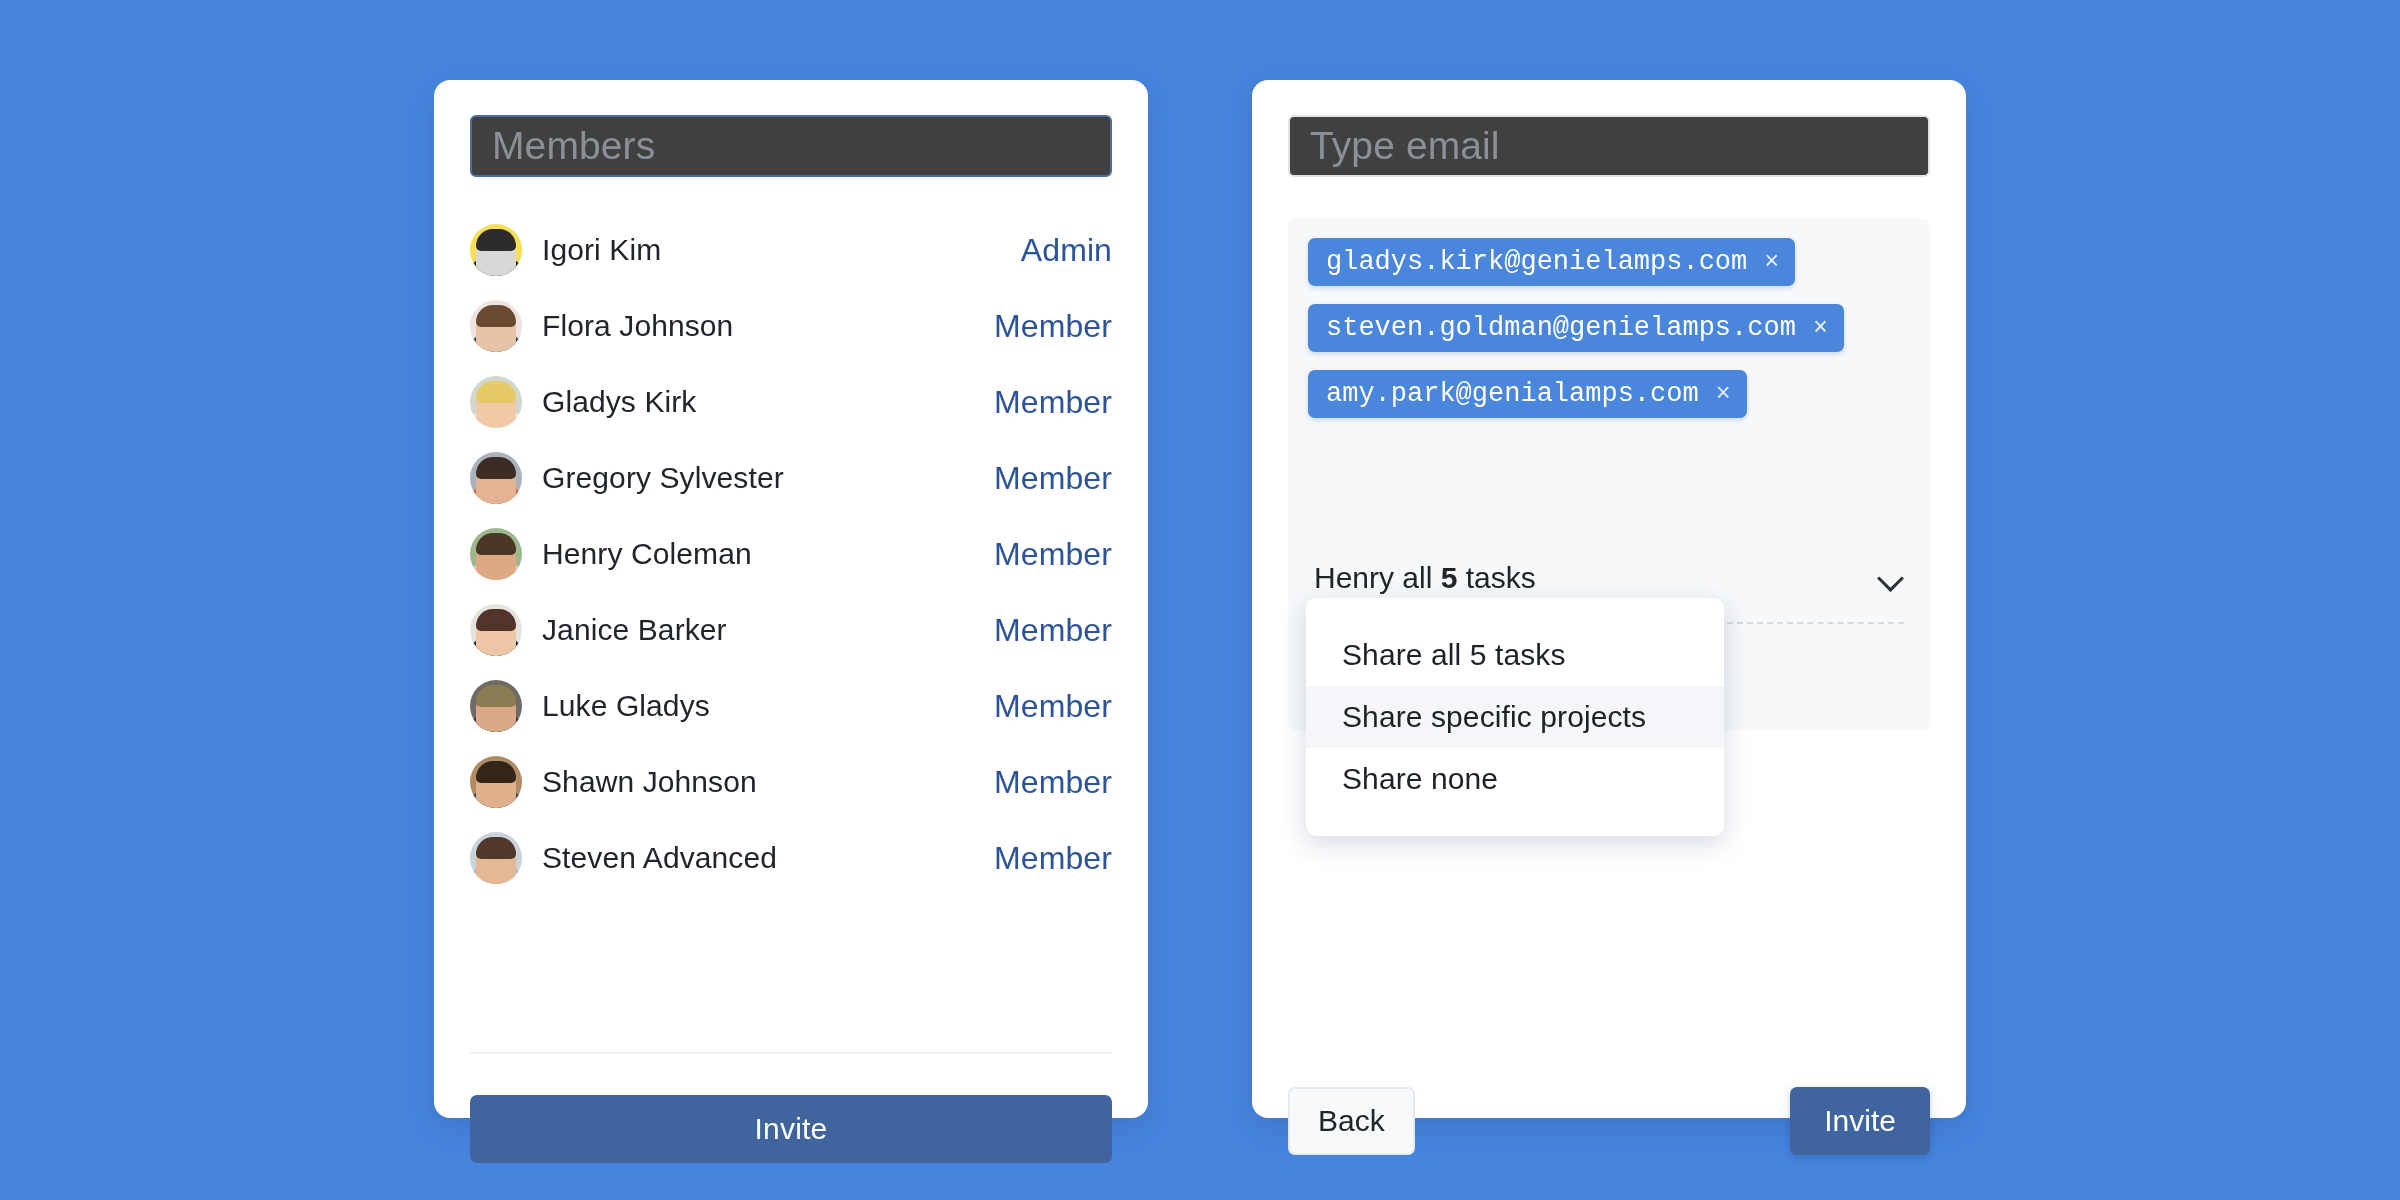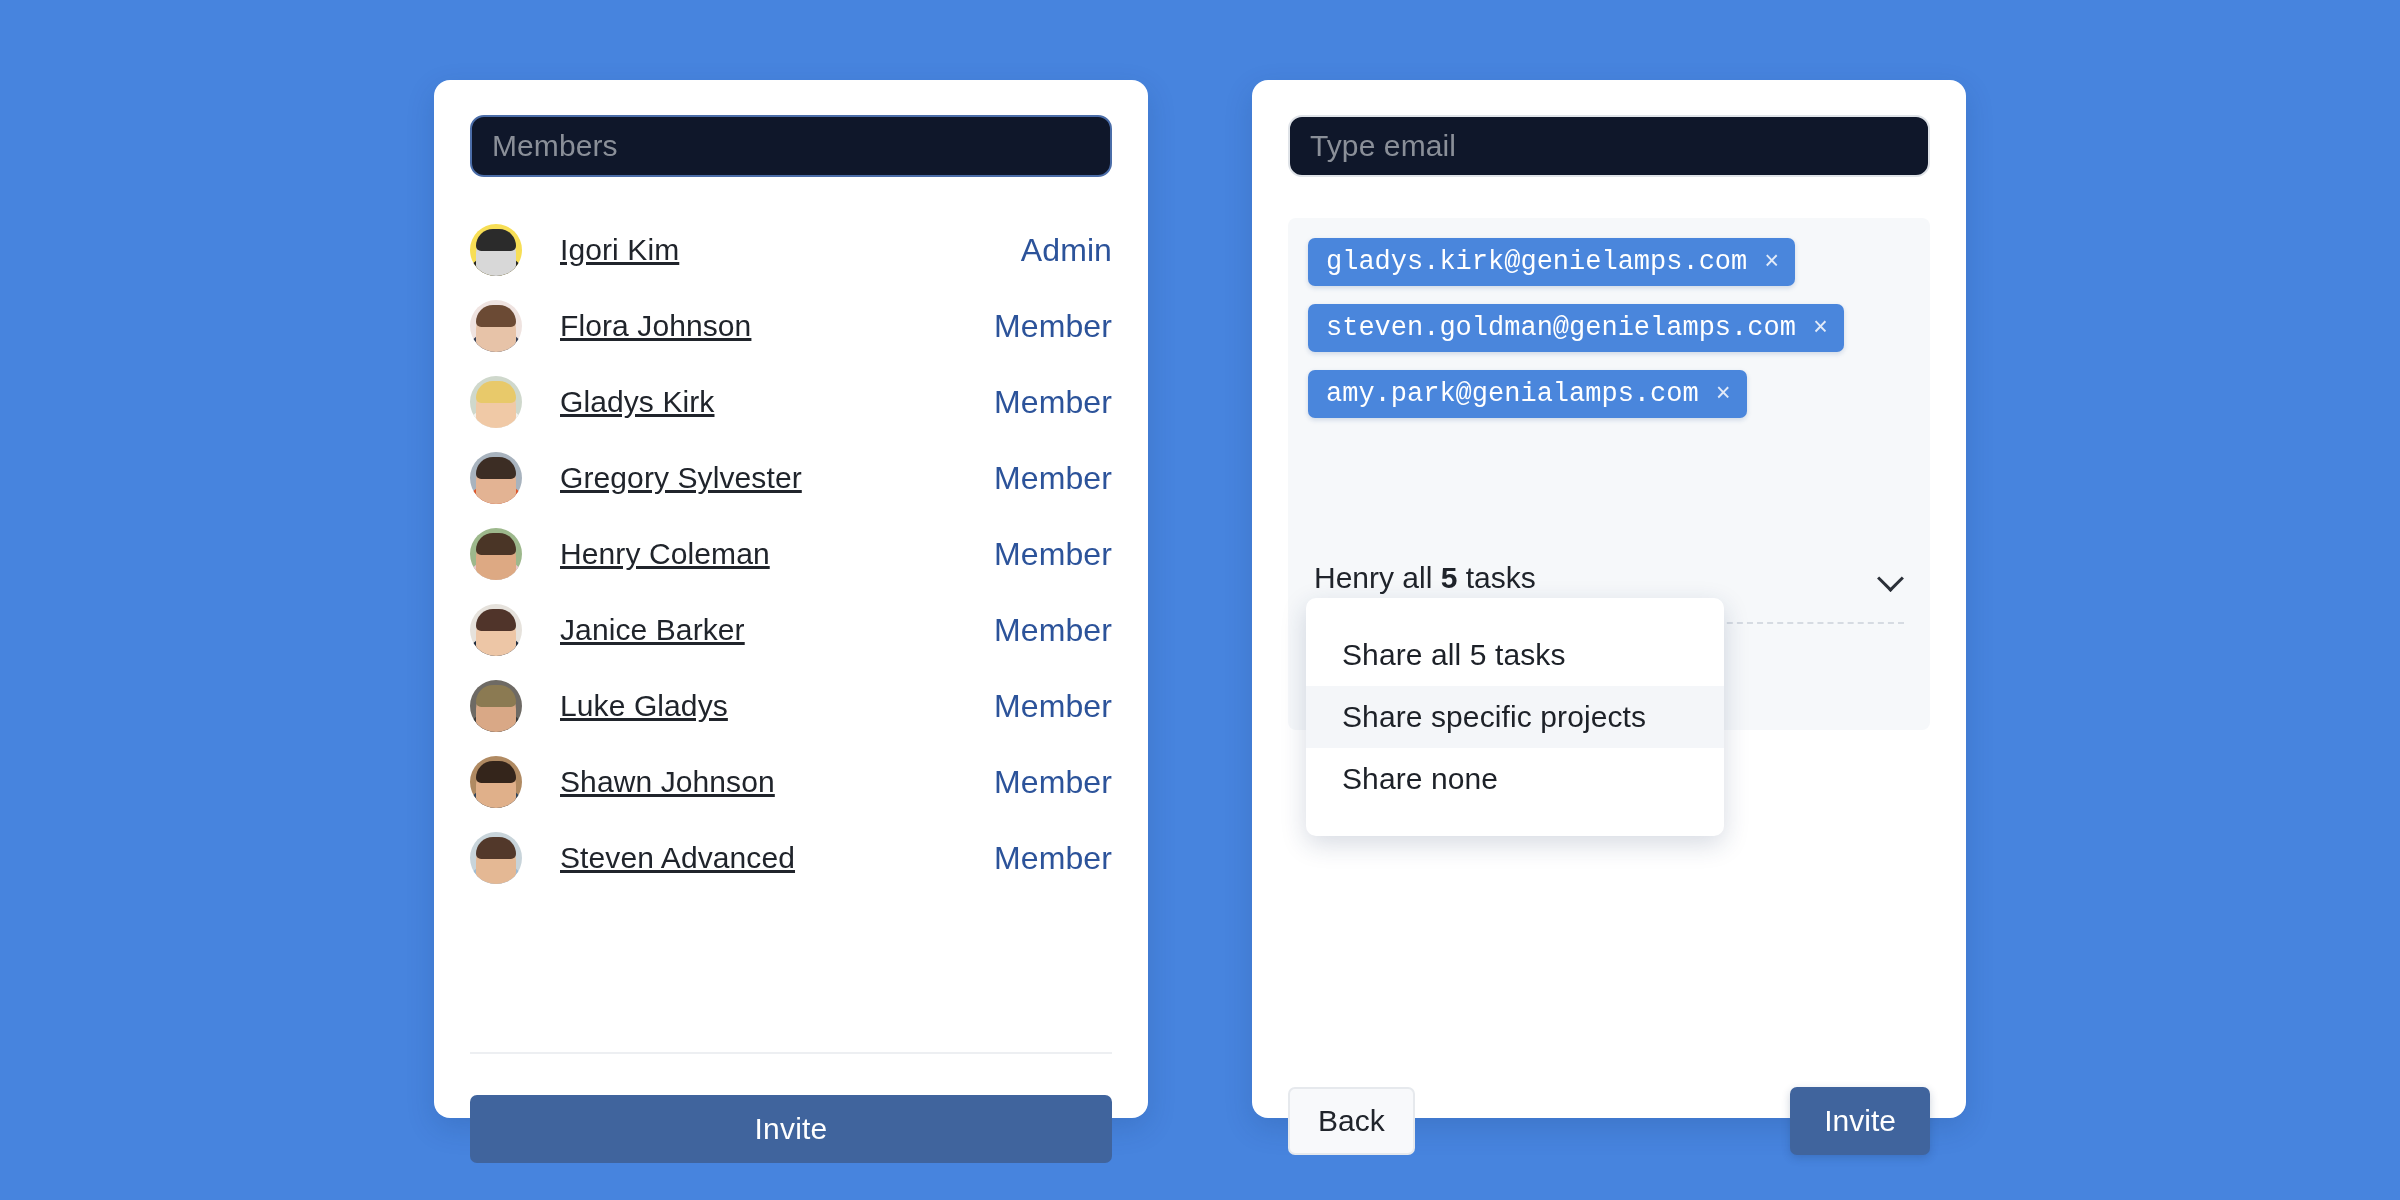--- a/index.html
+++ b/index.html
@@ -42,23 +42,23 @@
     top: 80px;
     width: 714px;
     height: 1038px;
   }
 
   
   .text-input {
     position: absolute;
     display: flex;
     align-items: center;
-    background: #0f172a;
-    border-radius: 14px;
-    font-size: 30px;
+    background: #404040;
+    border-radius: 6px;
+    font-size: 39px;
     color: #8A8F98;
     padding: 0 20px;
     letter-spacing: 0.1px;
   }
 
   .input-members {
     left: 36px;
     top: 35px;
     width: 642px;
     height: 62px;
@@ -121,26 +121,25 @@
     position: absolute;
     left: 50%;
     bottom: 0;
     transform: translateX(-50%);
     width: 54px;
     height: 18px;
     border-radius: 16px 16px 0 0;
   }
 
   .member-name {
-    margin-left: 38px;
+    margin-left: 20px;
     font-size: 30px;
     color: #20242B;
     letter-spacing: 0.1px;
     white-space: nowrap;
-    text-decoration: underline;
   }
 
   .member-role {
     position: absolute;
     right: 0;
     font-size: 32px;
     color: #2C539A;
     letter-spacing: 0.1px;
   }
 

